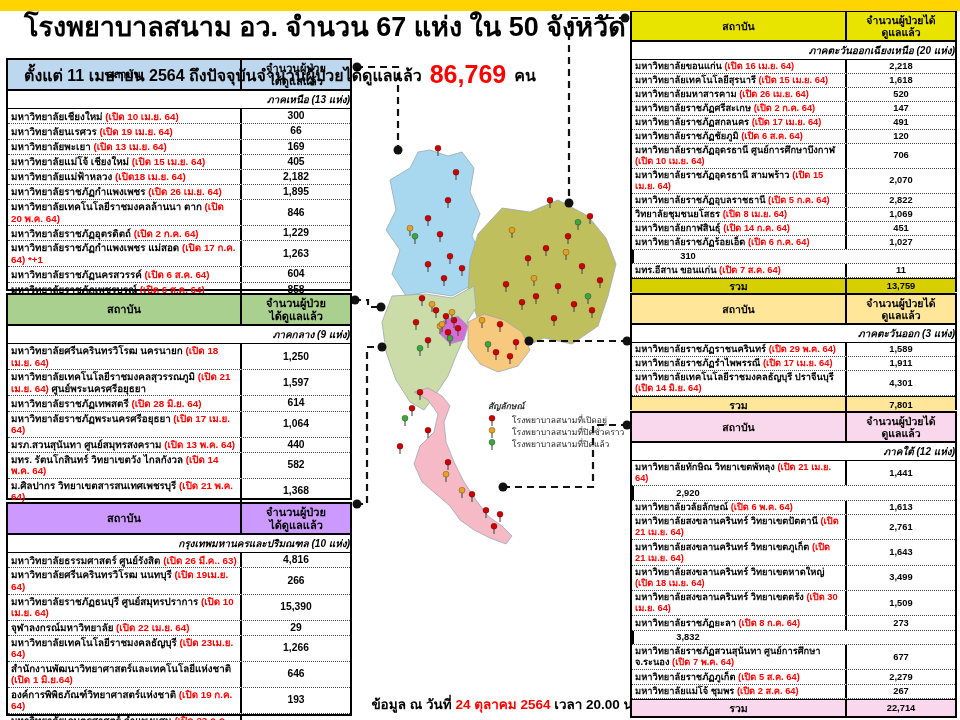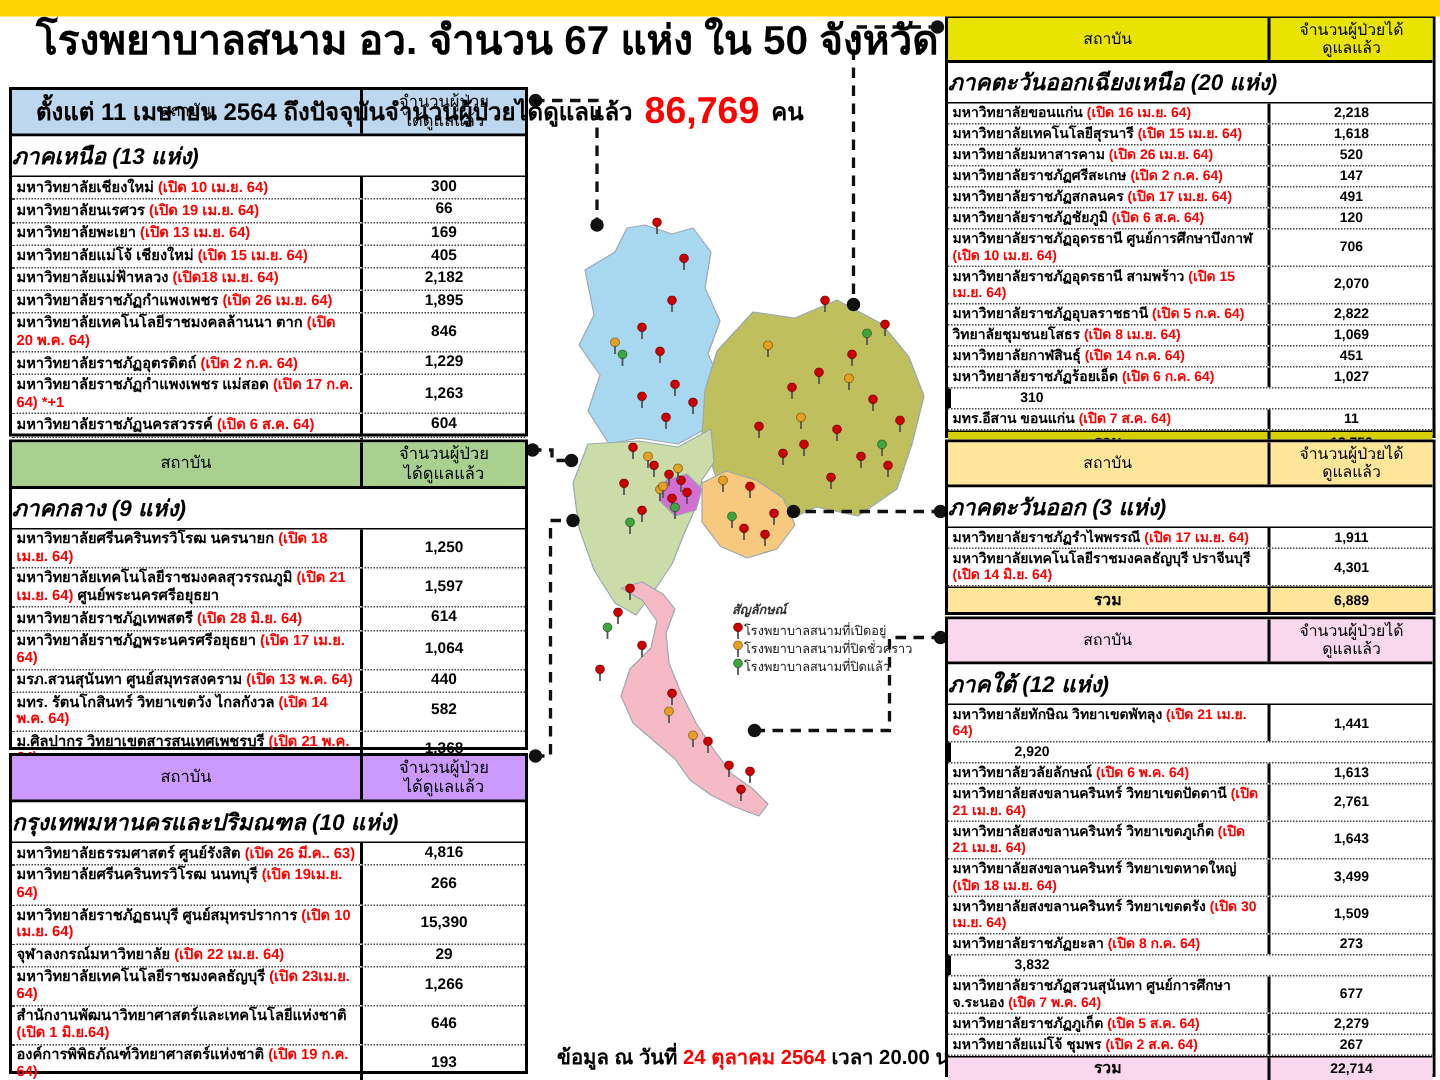--- a/index.html
+++ b/index.html
@@ -8,41 +8,41 @@
   .topbar{position:absolute;left:0;top:0;width:960px;height:11px;background:#FFD400;z-index:20}
   
   #title{position:absolute;left:24px;top:13px;z-index:21;white-space:nowrap}
   #title .l1{font-size:27px;font-weight:bold;line-height:1.05}
   #title .l2{font-size:16px;font-weight:bold;margin-top:19px}
   #title .big-num{color:#FF0000;font-size:25px;font-weight:bold;margin:0 8px;vertical-align:-2px}
   
   .tbl{position:absolute;display:flex;flex-direction:column;background:#fff;
        border:2px solid #000;z-index:10;box-sizing:border-box}
   .thead{display:flex;border-bottom:2px solid #000;background:var(--hbg);flex:0 0 auto}
-  .th{font-weight:normal;text-align:center;padding:2px 18px;font-size:11px;line-height:1.15;
+  .th{font-weight:bold;text-align:center;padding:2px 18px;font-size:11px;line-height:1.15;
       display:flex;align-items:center;justify-content:center;box-sizing:border-box}
   .th.inst{flex:1}
   .th.num,.td.num{width:110px;flex:none;border-left:2px solid #000;box-sizing:border-box}
-  .tsection{font-style:italic;font-weight:bold;text-align:left;font-size:15px;
+  .tsection{font-style:italic;font-weight:bold;text-align:right;font-size:10px;
             padding:1px 0;border-bottom:1.5px solid #000;background:#fff;flex:0 0 auto}
   .trow{display:flex;border-bottom:1px dotted #444;flex:1 1 auto;align-items:center}
   .td{padding:1px 3px;font-size:9.8px;font-weight:bold;line-height:1.18;box-sizing:border-box}
   .td.inst{flex:1}
   .td.num{display:flex;align-items:center;justify-content:center;font-size:10.3px;align-self:stretch}
   .date{color:#FF0000}
   .trow.total{background:var(--tbg);border-top:1.5px solid #000;border-bottom:none;flex:0 0 auto;min-height:16px}
   .trow.total .td.inst{display:flex;align-items:center;justify-content:center;font-size:10.5px}
   .tight .td{font-size:9.3px}
   .tight .th{font-size:10.5px}
   
   #map{position:absolute;left:352px;top:58px;z-index:1}
   #connectors{position:absolute;left:0;top:0;z-index:2;pointer-events:none}
   #legend{position:absolute;left:488px;top:399px;z-index:3}
   #legend .lg-title{font-size:8.5px;font-weight:bold;font-style:italic;color:#333;margin-bottom:2px}
-  .lg-item{display:flex;align-items:center;gap:0;font-size:8.5px;color:#222;line-height:1.35}
+  .lg-item{display:flex;align-items:center;gap:16px;font-size:8.5px;color:#222;line-height:1.35}
   .lg-pin{width:8px;height:12px;flex:none}
   
   #footer{position:absolute;left:348px;top:693px;width:312px;text-align:center;
           font-size:13.5px;font-weight:bold;z-index:5;white-space:nowrap}
   #footer .date{color:#FF0000}
 </style>
 </head>
 <body>
 
 <div class="topbar"></div>
@@ -393,30 +393,34 @@
        <div class="td num">13,759</div>
      </div>
   </div>
 <div class="tbl tight" style="left: 630px; top: 293px; width: 327px; height: 117px; --hbg: #FFE699; --tbg: #FFE699;">
     <div class="thead">
        <div class="th inst">สถาบัน</div>
        <div class="th num">จำนวนผู้ป่วยได้ดูแลแล้ว</div>
      </div>
      <div class="tsection">ภาคตะวันออก (3 แห่ง)</div>
     <div class="trow">
+       <div class="td inst">มหาวิทยาลัยราชภัฏราชนครินทร์ <span class="date">(เปิด 29 พ.ค. 64)</span></div>
+       <div class="td num">1,589</div>
+     </div>
+    <div class="trow">
        <div class="td inst">มหาวิทยาลัยราชภัฏรำไพพรรณี <span class="date">(เปิด 17 เม.ย. 64)</span></div>
        <div class="td num">1,911</div>
      </div>
     <div class="trow">
        <div class="td inst">มหาวิทยาลัยเทคโนโลยีราชมงคลธัญบุรี ปราจีนบุรี <span class="date">(เปิด 14 มิ.ย. 64)</span></div>
        <div class="td num">4,301</div>
      </div>
     <div class="trow total">
        <div class="td inst">รวม</div>
-       <div class="td num">6,889</div>
+       <div class="td num">7,801</div>
      </div>
   </div>
 <div class="tbl tight" style="left: 630px; top: 411px; width: 327px; height: 307px; --hbg: #F9D7EC; --tbg: #F9D7EC;">
     <div class="thead">
        <div class="th inst">สถาบัน</div>
        <div class="th num">จำนวนผู้ป่วยได้ดูแลแล้ว</div>
      </div>
      <div class="tsection">ภาคใต้  (12 แห่ง)</div>
     <div class="trow">
        <div class="td inst">มหาวิทยาลัยทักษิณ  วิทยาเขตพัทลุง <span class="date">(เปิด 21 เม.ย.  64)</span></div>

